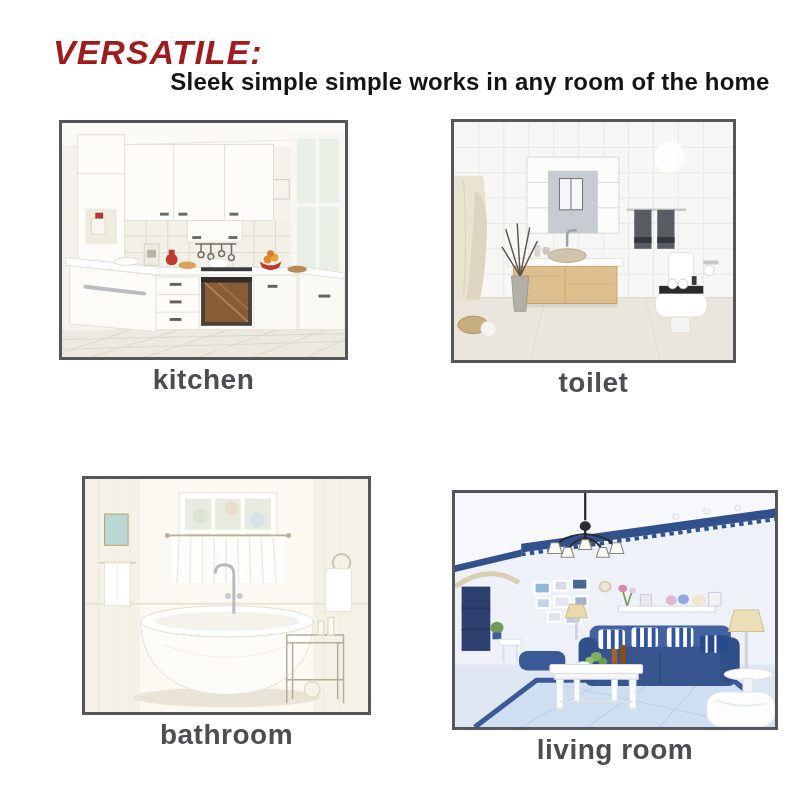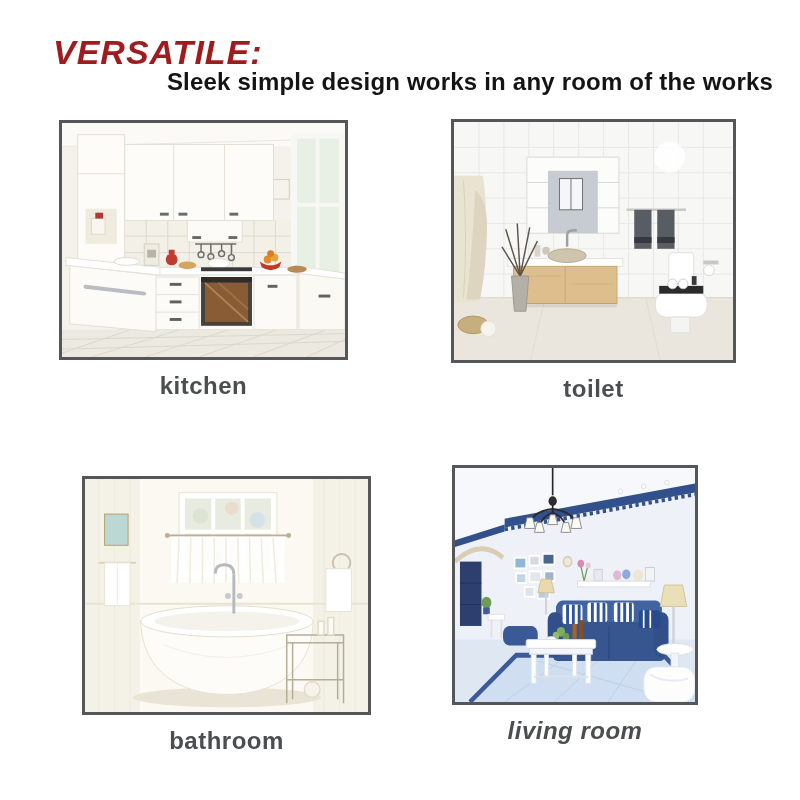--- a/index.html
+++ b/index.html
@@ -26,38 +26,38 @@
     color:var(--subtitle-color);letter-spacing:0.2px;
   }
   .card{position:absolute;}
   .photo{
     box-sizing:border-box;width:100%;
     border:3px solid var(--frame-color);
     background:#fff;
   }
   .photo svg{display:block;width:100%;height:100%;}
   .caption{
-    margin-top:12px;text-align:center;
-    font-size:24px;font-weight:bold;letter-spacing:0.5px;
+    margin-top:4px;text-align:center;
+    font-size:28px;font-weight:bold;letter-spacing:0.5px;
     color:var(--caption-color);
   }
   #card-kitchen{left:59px;top:120px;width:289px;}
   #card-kitchen .photo{height:240px;}
   #card-toilet{left:451px;top:119px;width:285px;}
   #card-toilet .photo{height:244px;}
   #card-bathroom{left:58px;top:476px;width:289px;padding-left:24px;}
   #card-bathroom .photo{height:239px;}
-  #card-living{left:452px;top:465px;width:246px;font-style:italic;}
+  #card-living{left:452px;top:490px;width:326px;}
   #card-living .photo{height:240px;}
 </style>
 </head>
 <body>
 
 <h1 class="title">VERSATILE:</h1>
-<div class="subtitle">Sleek simple design works in any room of the works</div>
+<div class="subtitle">Sleek simple simple works in any room of the home</div>
 
 <div class="card" id="card-kitchen">
   <div class="photo">
     <svg viewBox="0 0 289 240" preserveAspectRatio="none">
       <rect width="289" height="240" fill="#f4f2eb"></rect>
       <rect width="289" height="24" fill="#fbfaf7"></rect>
       <line x1="0" y1="24" x2="289" y2="16" stroke="#e9e6dd"></line>
       <g>
         <rect y="212" width="289" height="28" fill="#ece9e0"></rect>
         <g stroke="#dbd7cb" stroke-width="1">

